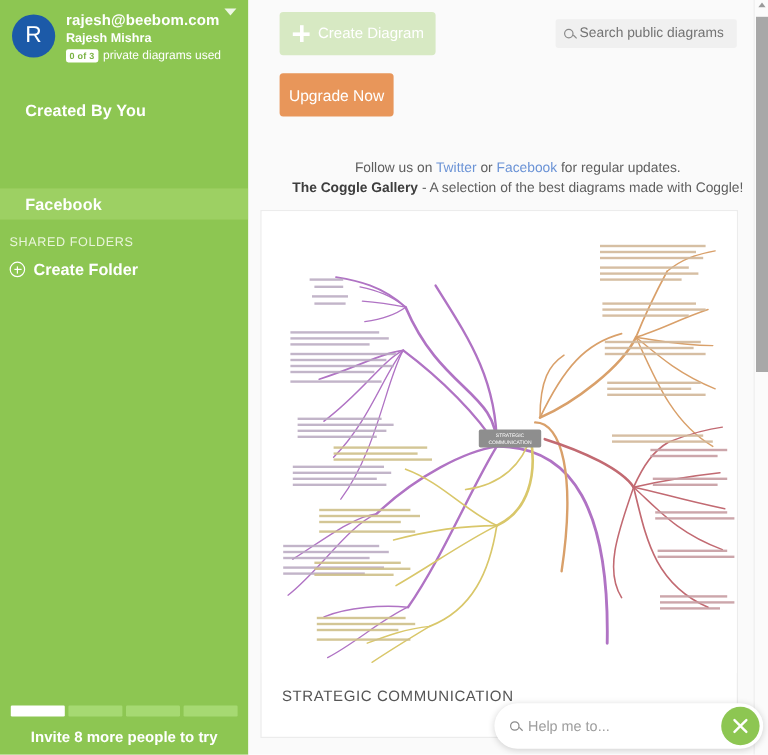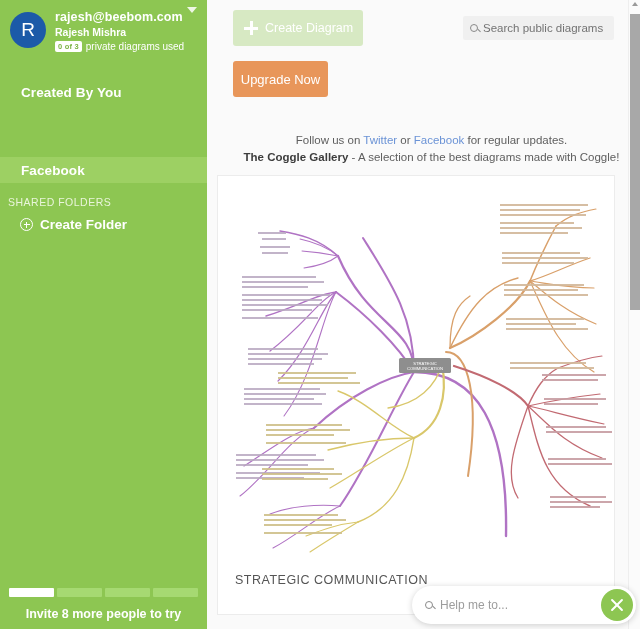--- a/index.html
+++ b/index.html
@@ -93,21 +93,21 @@
   .section-head {
     color: #e9f5da;
     font-size: 10.5px;
     letter-spacing: .5px;
     padding-left: 8px;
     margin-top: 13px;
     margin-bottom: 5px;
   }
   .create-folder {
     display: flex; align-items: center;
-    padding-left: 20px;
+    padding-left: 8px;
     color: #ffffff;
     font-size: 13.5px;
     font-weight: bold;
     margin-top: 9px;
   }
   .plus-circle {
     width: 13px; height: 13px;
     border: 1.3px solid #ffffff;
     border-radius: 50%;
     position: relative;

